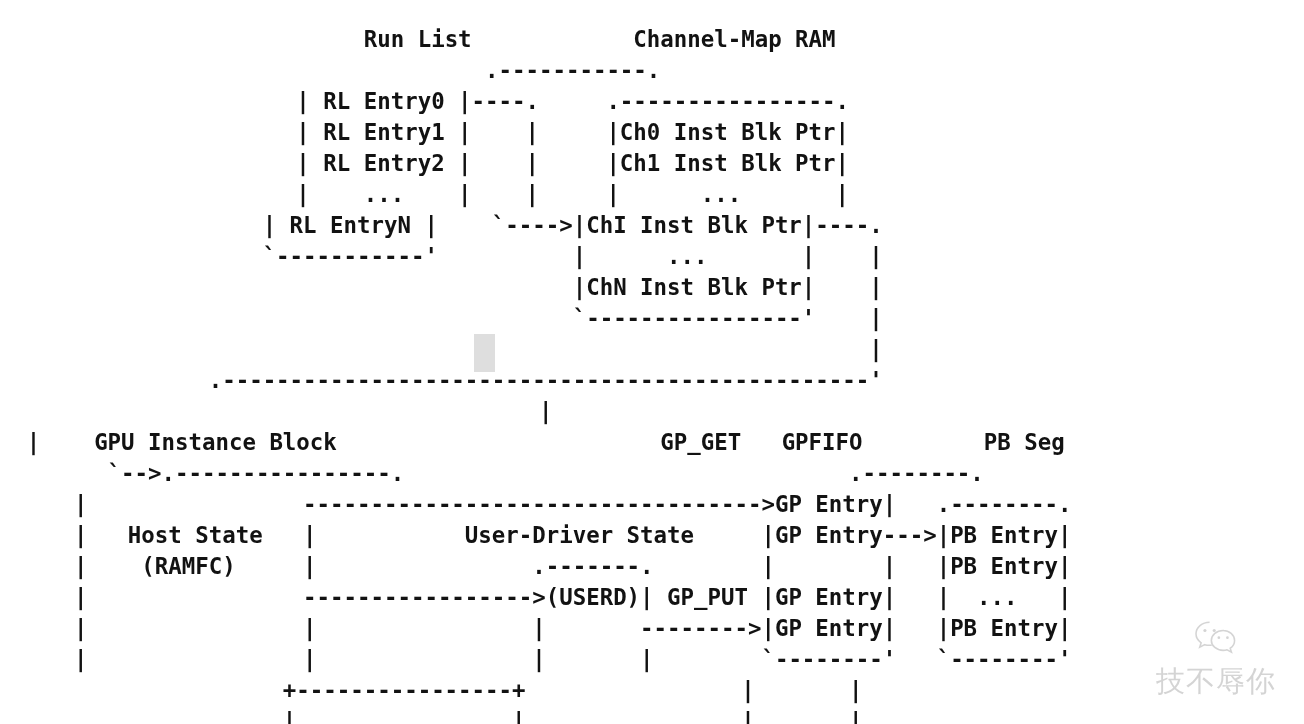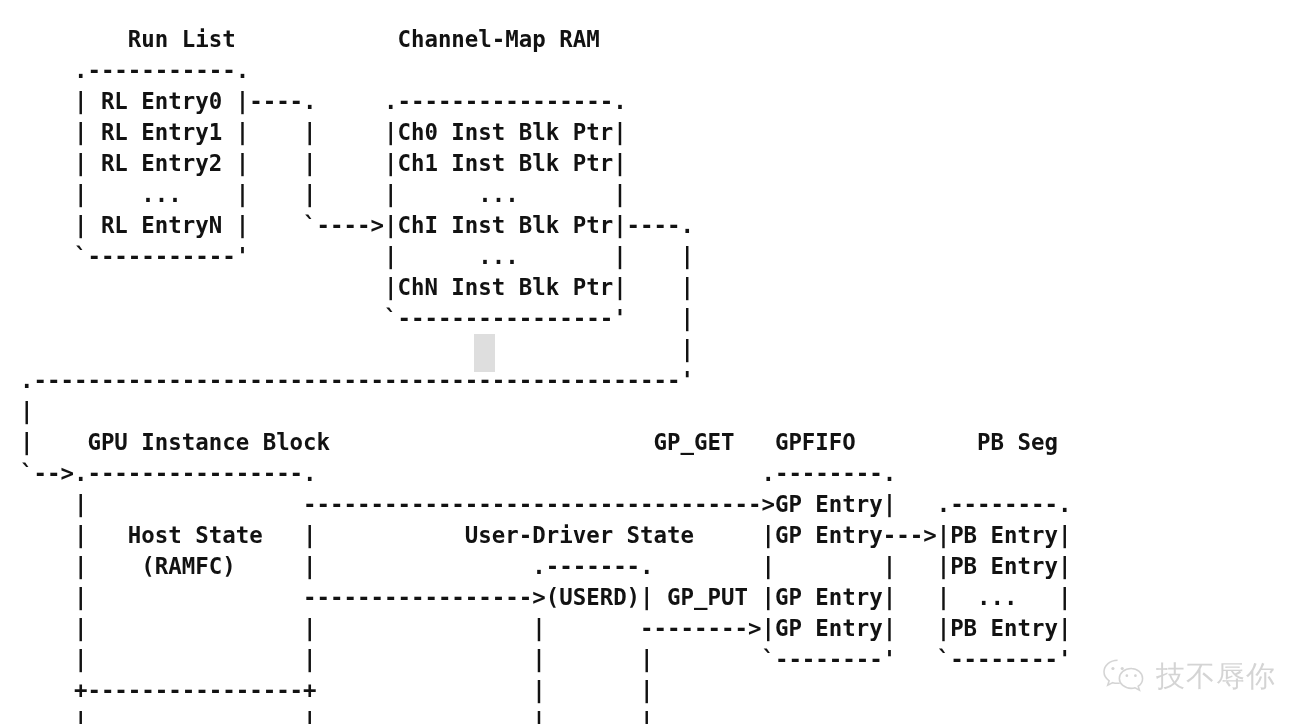--- a/index.html
+++ b/index.html
@@ -13,20 +13,21 @@
     height: 724px;
     overflow: hidden;
     font-family: "DejaVu Sans Mono", "Liberation Mono", monospace;
   }
 
   #canvas {
     position: relative;
     width: 1304px;
     height: 724px;
     background: #ffffff;
+    text-align: center;
   }
 
   
   #ascii-art {
     position: absolute;
     left: 20px;
     top: 24px;
     margin: 0;
     padding: 0;
     font-family: "DejaVu Sans Mono", "Liberation Mono", monospace;
@@ -50,20 +51,21 @@
   
   #watermark {
     position: absolute;
     right: 28px;
     bottom: 28px;
     display: flex;
     align-items: center;
     gap: 9px;
     opacity: 0.42;
     pointer-events: none;
+    flex-direction: column;
   }
   #watermark .wm-logo {
     width: 46px;
     height: 40px;
     flex: none;
   }
   #watermark .wm-text {
     font-family: "DejaVu Sans", "Liberation Sans", sans-serif;
     font-size: 29px;
     line-height: 1;

